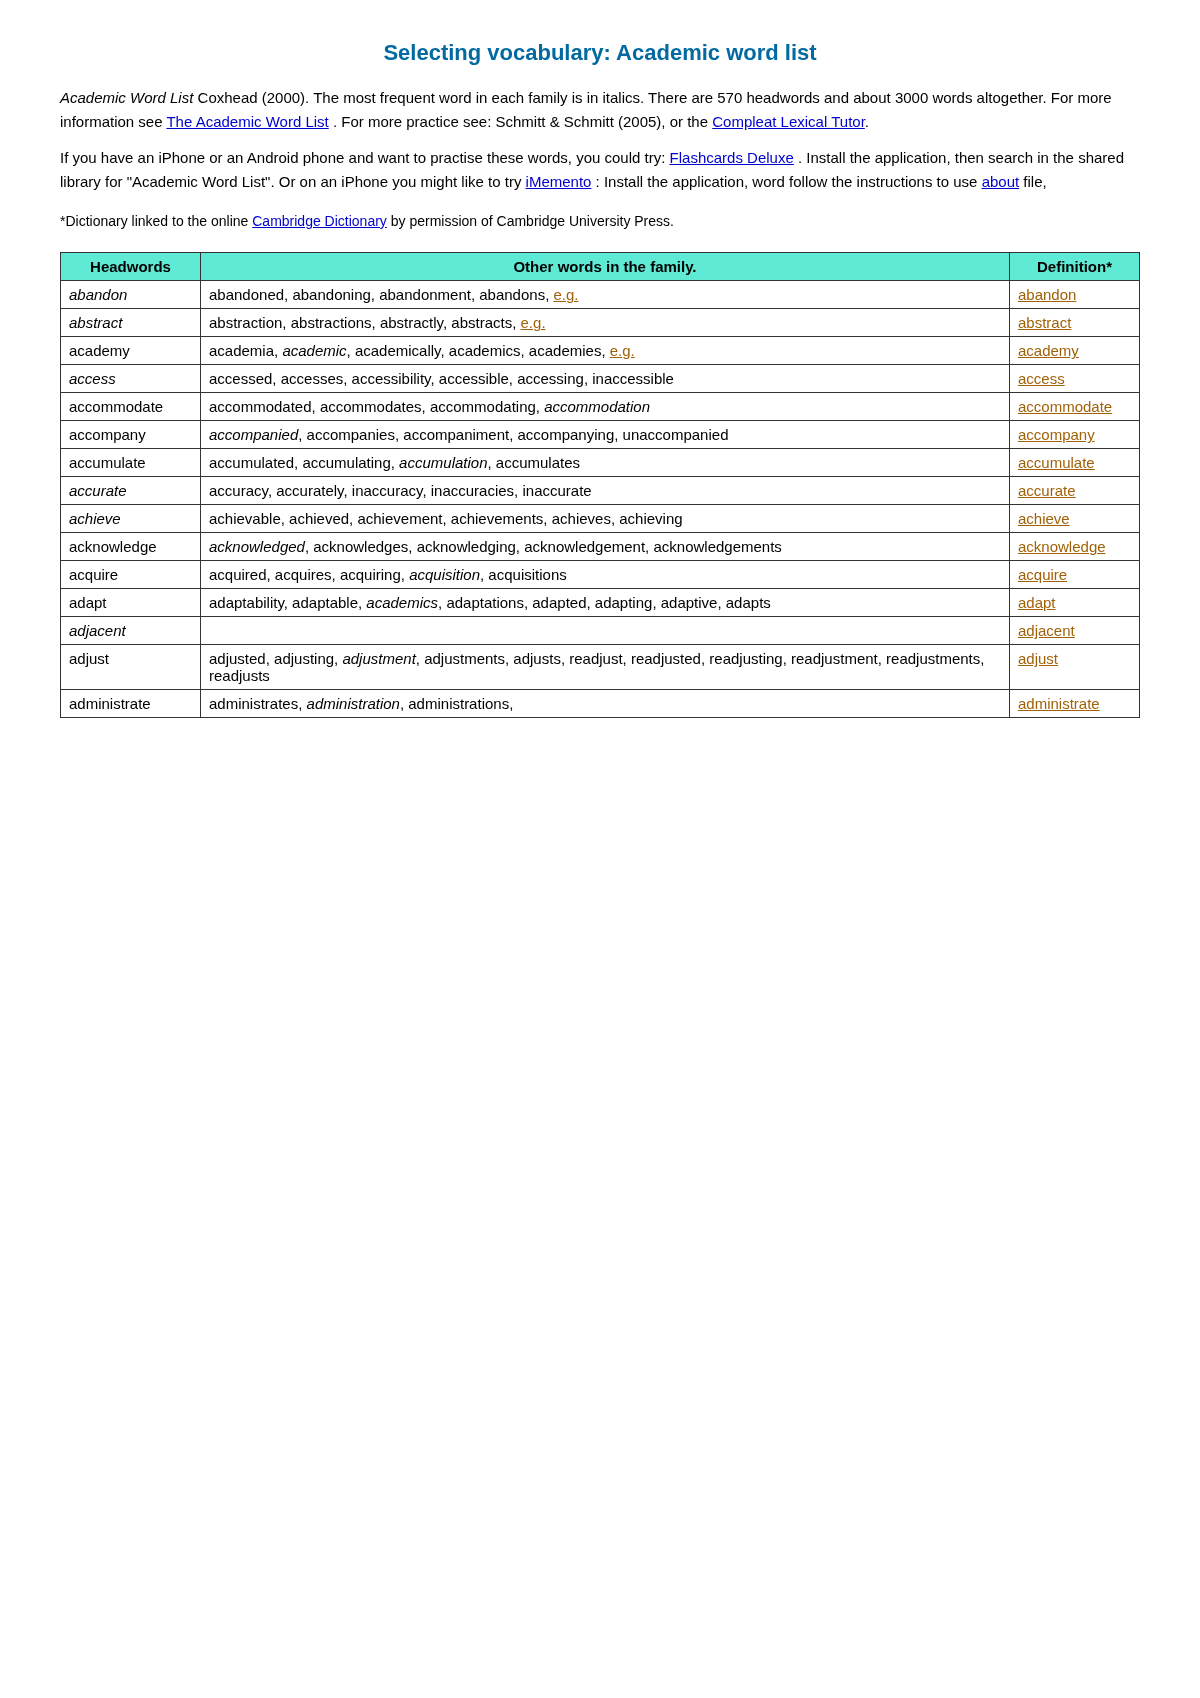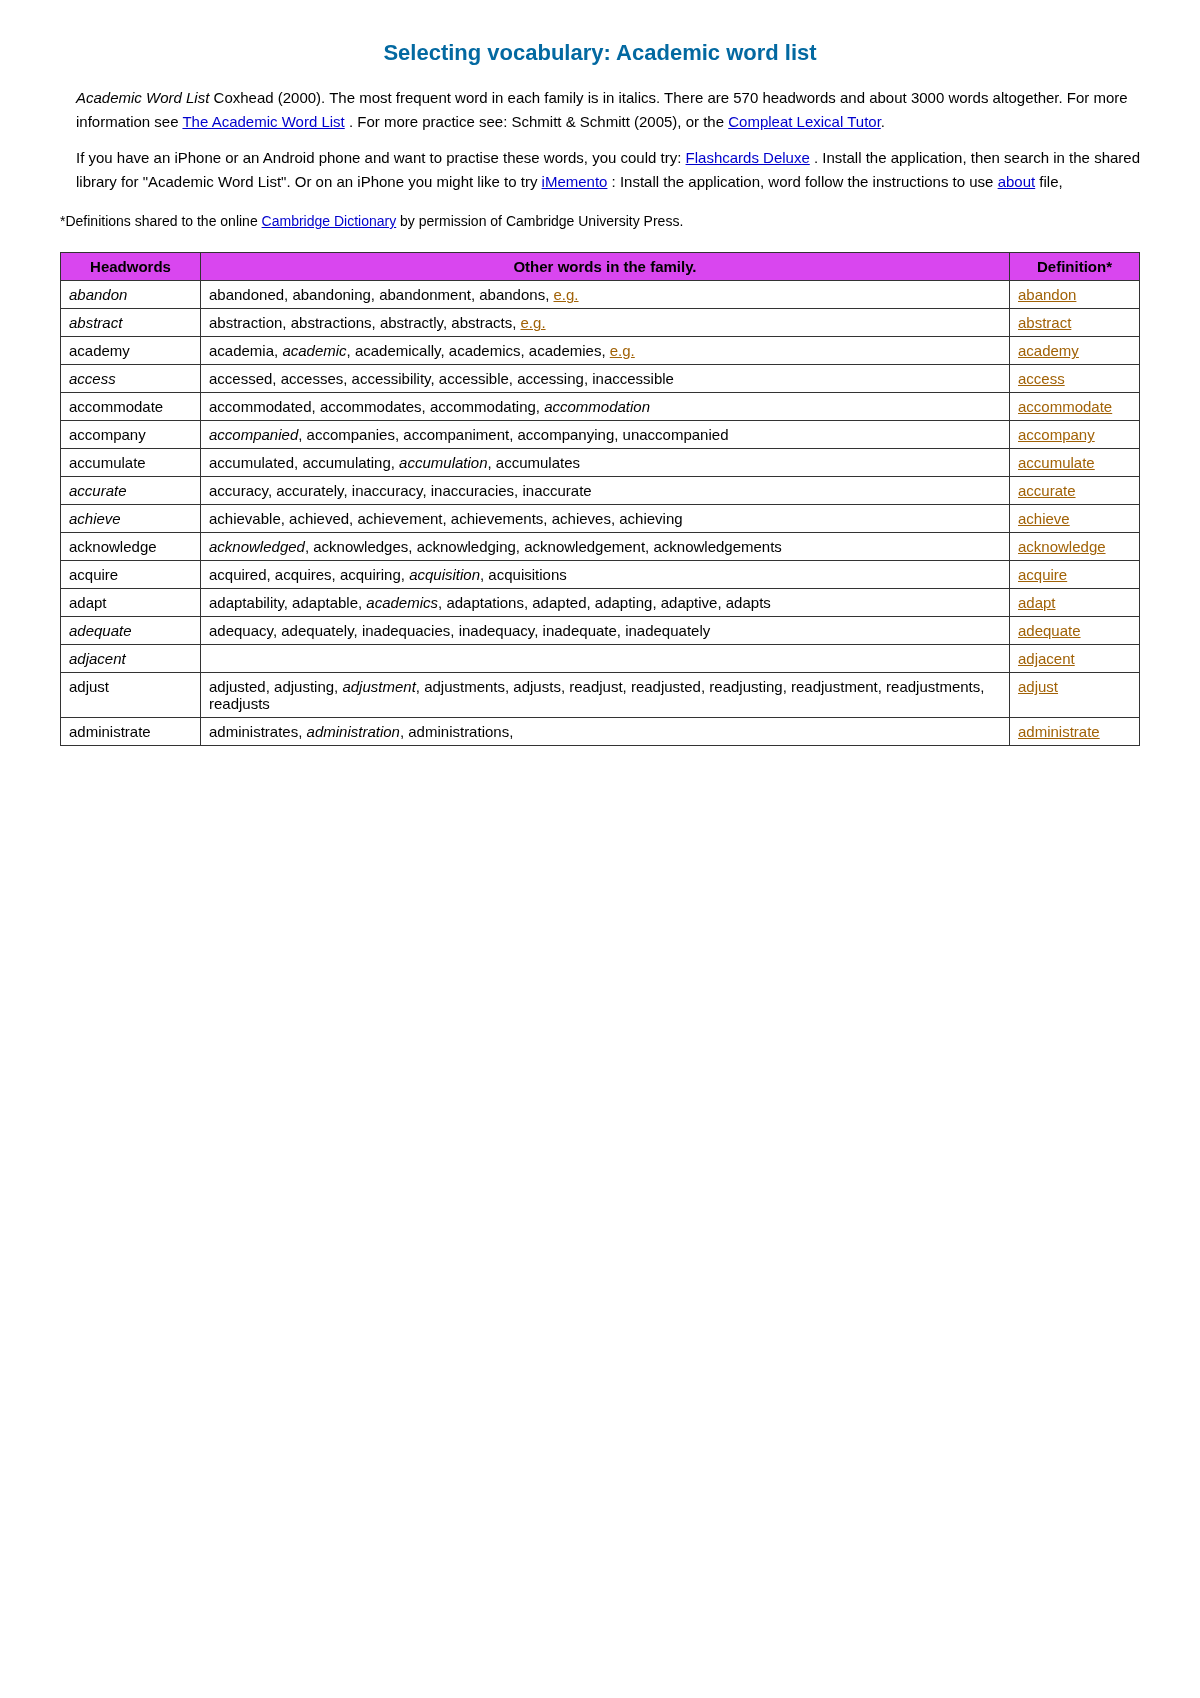--- a/index.html
+++ b/index.html
@@ -22,21 +22,20 @@
       text-align: center;
       color: #0369a1;
       font-size: 22px;
       font-weight: bold;
       margin-bottom: 20px;
     }
 
     .intro-section {
       margin-bottom: 16px;
       line-height: 1.6;
-      margin-left: 16px;
     }
 
     .intro-section p {
       margin-bottom: 12px;
     }
 
     a {
       color: #0000cc;
       text-decoration: underline;
     }
@@ -53,21 +52,21 @@
       margin-top: 10px;
     }
 
     table th, table td {
       border: 1px solid #333;
       padding: 5px 8px;
       vertical-align: top;
     }
 
     table th {
-      background: #d946ef;
+      background: #5eead4;
       font-weight: bold;
       font-size: 15px;
     }
 
     table th:first-child {
       width: 140px;
     }
 
     table th:last-child {
       width: 130px;
@@ -109,21 +108,21 @@
     <a href="#">Flashcards Deluxe</a>
     <span>. Install the application, then search in the shared library for "Academic Word List". Or on an iPhone you might like to try </span>
     <a href="#">iMemento</a>
     <span>: Install the application, word follow the instructions to use </span>
     <a href="#">about</a>
     <span> file,</span>
   </p>
 </div>
 
 <div class="note">
-  <span>*Definitions shared to the online </span>
+  <span>*Dictionary linked to the online </span>
   <a href="#">Cambridge Dictionary</a>
   <span> by permission of Cambridge University Press.</span>
 </div>
 
 <table>
   <thead>
     <tr>
       <th>Headwords</th>
       <th>Other words in the family.</th>
       <th>Definition*</th>
@@ -184,25 +183,20 @@
         <td style="font-style: normal;">acquire</td>
         <td>acquired, acquires, acquiring, <i>acquisition</i>, acquisitions</td>
         <td><a href="#" class="def-link">acquire</a></td>
       </tr>
       <tr>
         <td style="font-style: normal;">adapt</td>
         <td>adaptability, adaptable, <i>academics</i>, adaptations, adapted, adapting, adaptive, adapts</td>
         <td><a href="#" class="def-link">adapt</a></td>
       </tr>
       <tr>
-        <td style="font-style: italic;">adequate</td>
-        <td>adequacy, adequately, inadequacies, inadequacy, inadequate, inadequately</td>
-        <td><a href="#" class="def-link">adequate</a></td>
-      </tr>
-      <tr>
         <td style="font-style: italic;">adjacent</td>
         <td></td>
         <td><a href="#" class="def-link">adjacent</a></td>
       </tr>
       <tr>
         <td style="font-style: normal;">adjust</td>
         <td>adjusted, adjusting, <i>adjustment</i>, adjustments, adjusts, readjust, readjusted, readjusting, readjustment, readjustments, readjusts</td>
         <td><a href="#" class="def-link">adjust</a></td>
       </tr>
       <tr>

